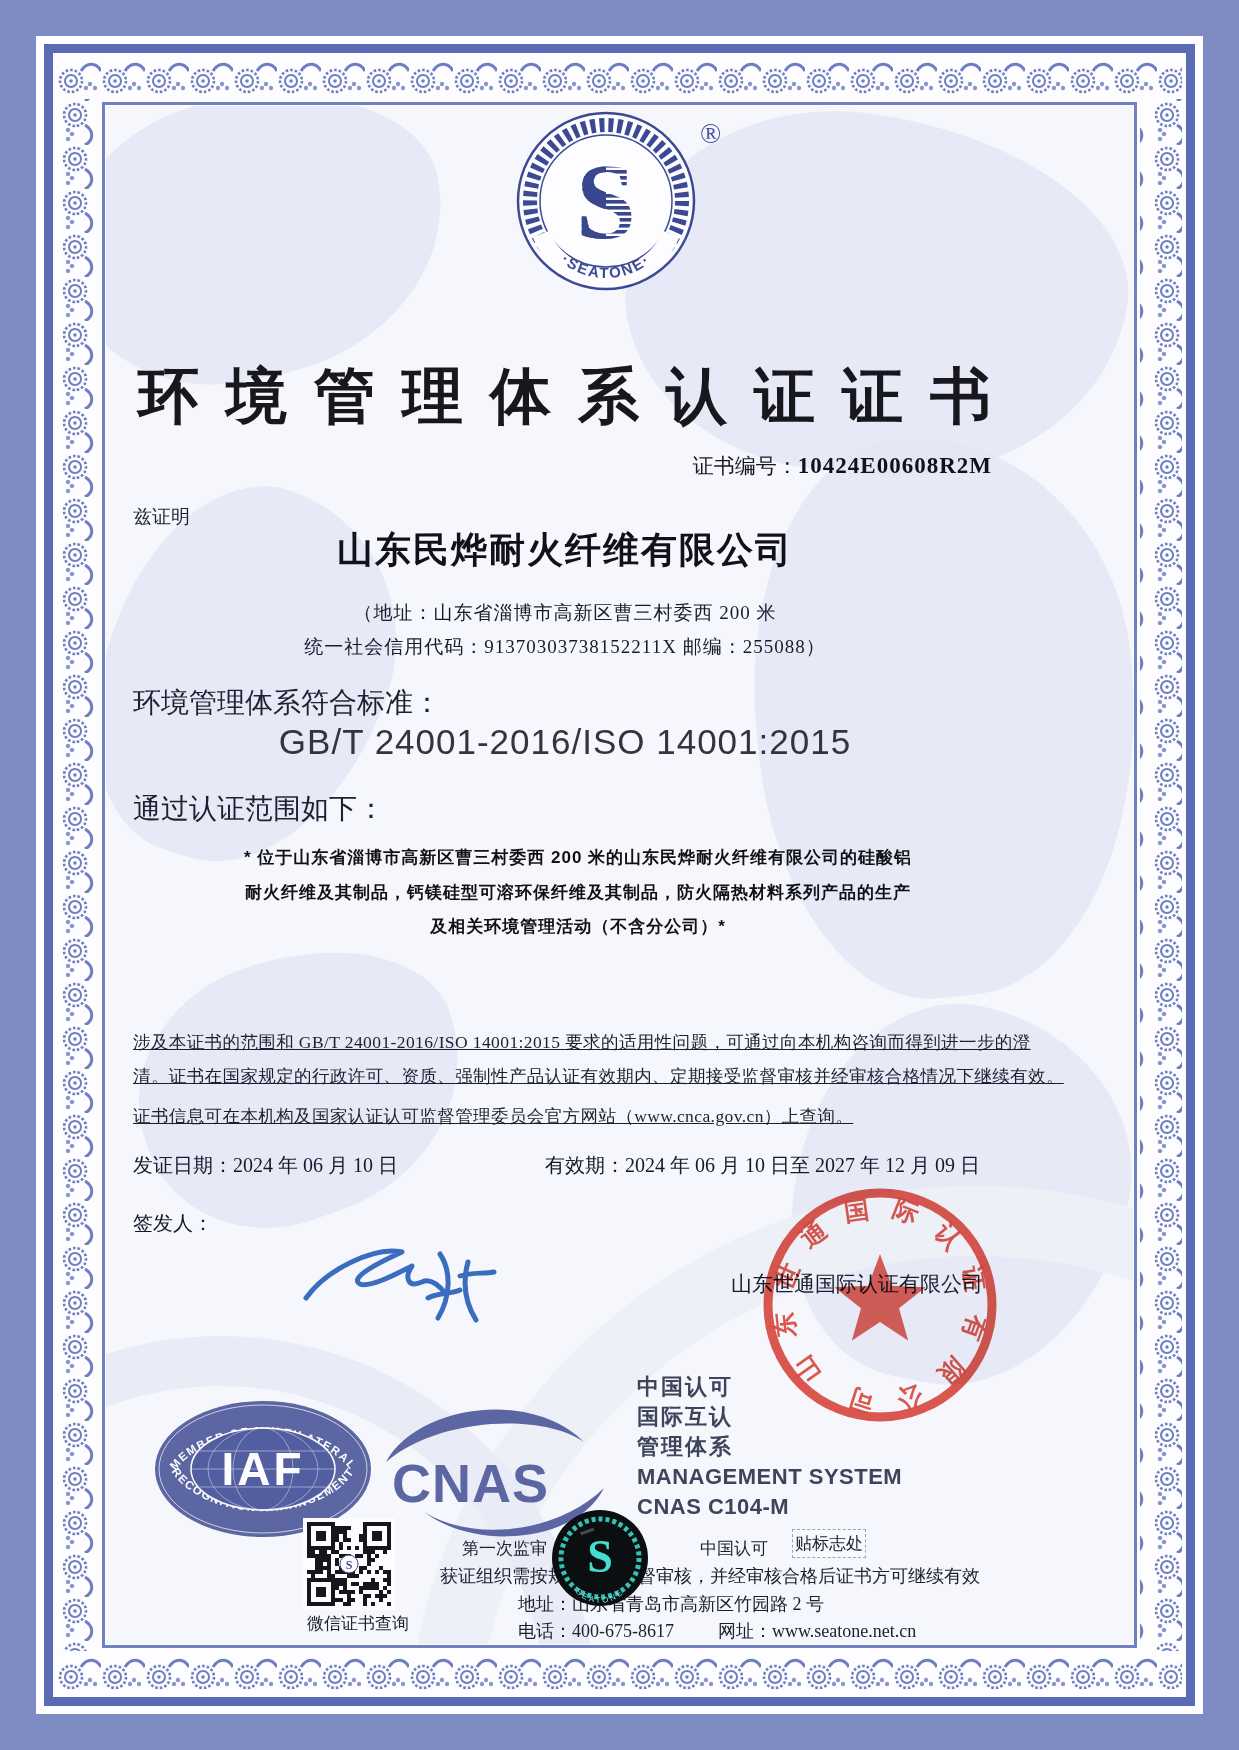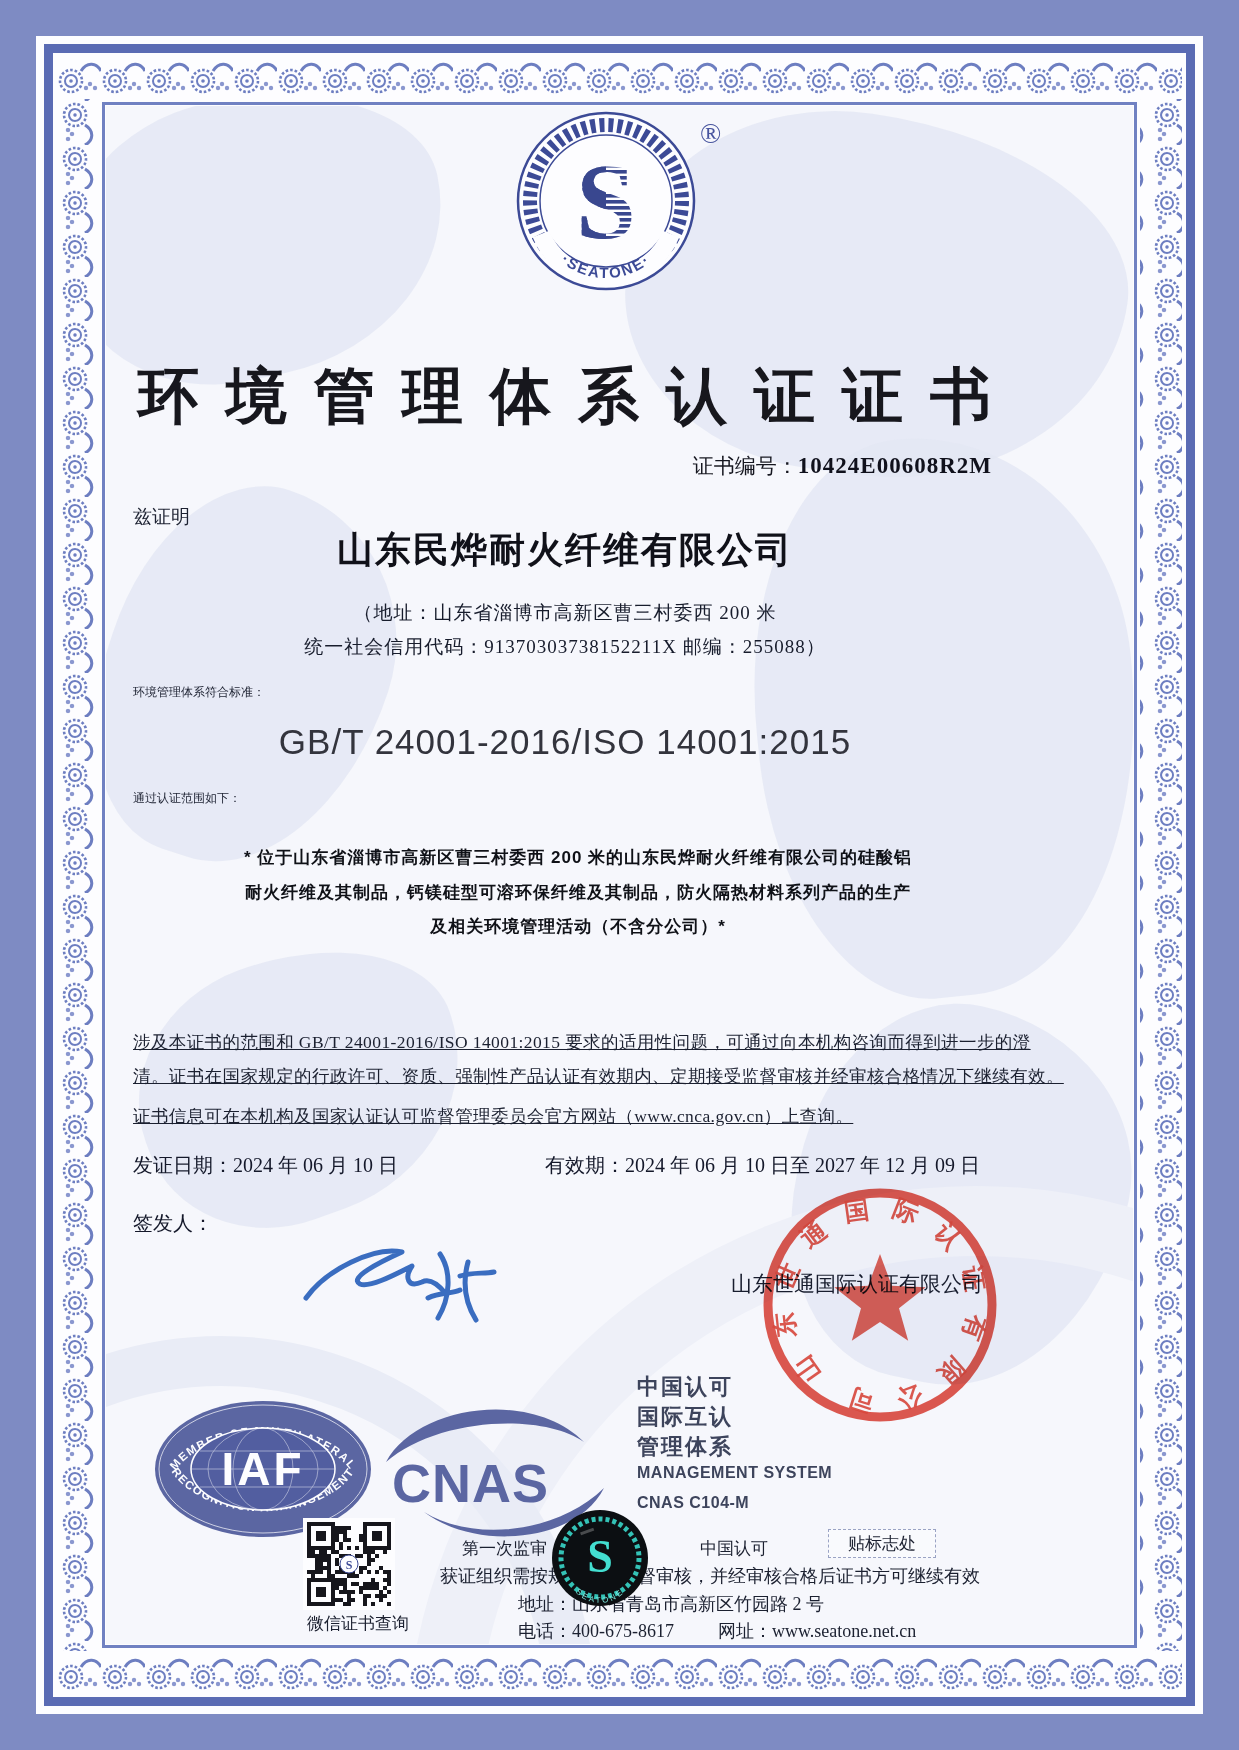--- a/index.html
+++ b/index.html
@@ -13,33 +13,33 @@
   .content-bg{position:absolute;inset:106px;background:#f6f7fc;z-index:2;}
   .watermark{position:absolute;inset:106px;overflow:hidden;z-index:3;}
   .blob{position:absolute;background:#e3e7f4;opacity:.78;border-radius:46% 58% 52% 42%/52% 44% 60% 48%;}
   .ring{position:absolute;border-radius:50%;background:transparent;}
   
   .t{position:absolute;z-index:5;white-space:nowrap;}
   .center{transform:translateX(-50%);}
   .title{font-size:61px;font-weight:bold;letter-spacing:27px;color:#17171d;}
   .certno-label{font-size:21px;color:#15161f;}
   .certno-num{font-size:23px;font-weight:bold;font-family:"Liberation Serif",serif;color:#10111c;letter-spacing:1px;}
-  .small-label{font-size:12px;color:#1d2232;}
+  .small-label{font-size:28px;color:#1d2232;}
   .company{font-size:36px;font-weight:bold;font-family:"Liberation Sans","DejaVu Sans",sans-serif;color:#101119;letter-spacing:2px;}
   .addr{font-size:19px;color:#171c2c;letter-spacing:1px;}
   .standard{font-size:35px;font-family:"Liberation Sans","DejaVu Sans",sans-serif;color:#33343d;letter-spacing:1px;}
   .scope{font-size:17px;font-weight:bold;font-family:"Liberation Sans","DejaVu Sans",sans-serif;color:#0f1117;letter-spacing:1px;}
   .note{font-size:17.5px;color:#1b2030;letter-spacing:.4px;text-decoration:underline;}
   .dateline{font-size:20px;color:#14182a;}
   .issuer{font-size:21px;color:#181d2e;z-index:5;}
   .accr-cn{font-size:22px;color:#3d445c;font-weight:bold;letter-spacing:2px;}
-  .accr-en{font-size:16px;font-weight:bold;font-family:"Liberation Sans","DejaVu Sans",sans-serif;color:#3d445c;letter-spacing:.5px;}
+  .accr-en{font-size:22px;font-weight:bold;font-family:"Liberation Sans","DejaVu Sans",sans-serif;color:#3d445c;letter-spacing:.5px;}
   .foot{font-size:17px;color:#1b2030;}
   .foot-notice{font-size:18px;color:#1b2030;}
-  .tag-box{border:1.5px dashed #9aa3c4;padding:2px 19px;background:rgba(255,255,255,.35);margin-left:36px;}
+  .tag-box{border:1.5px dashed #9aa3c4;padding:2px 2px;background:rgba(255,255,255,.35);}
   .stamp-svg{position:absolute;z-index:6;mix-blend-mode:multiply;opacity:.92;}
   .holo-svg{position:absolute;z-index:9;}
   .sig-svg{position:absolute;z-index:5;}
   .logo-svg{position:absolute;z-index:5;}
   .reg{font-size:28px;color:#47549e;font-family:"Liberation Serif",serif;z-index:5;}
 </style>
 </head>
 <body>
 
 <div class="page">

